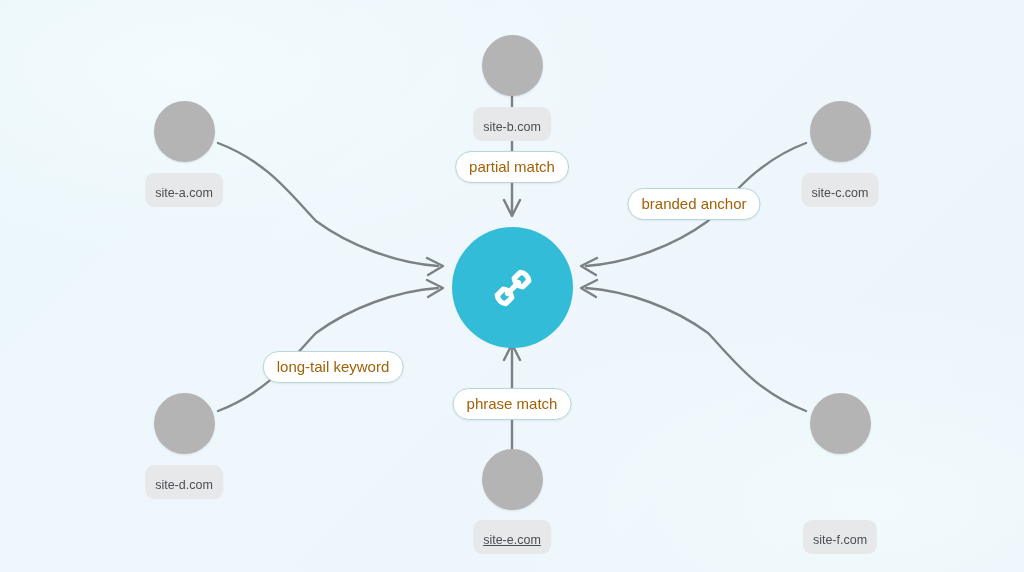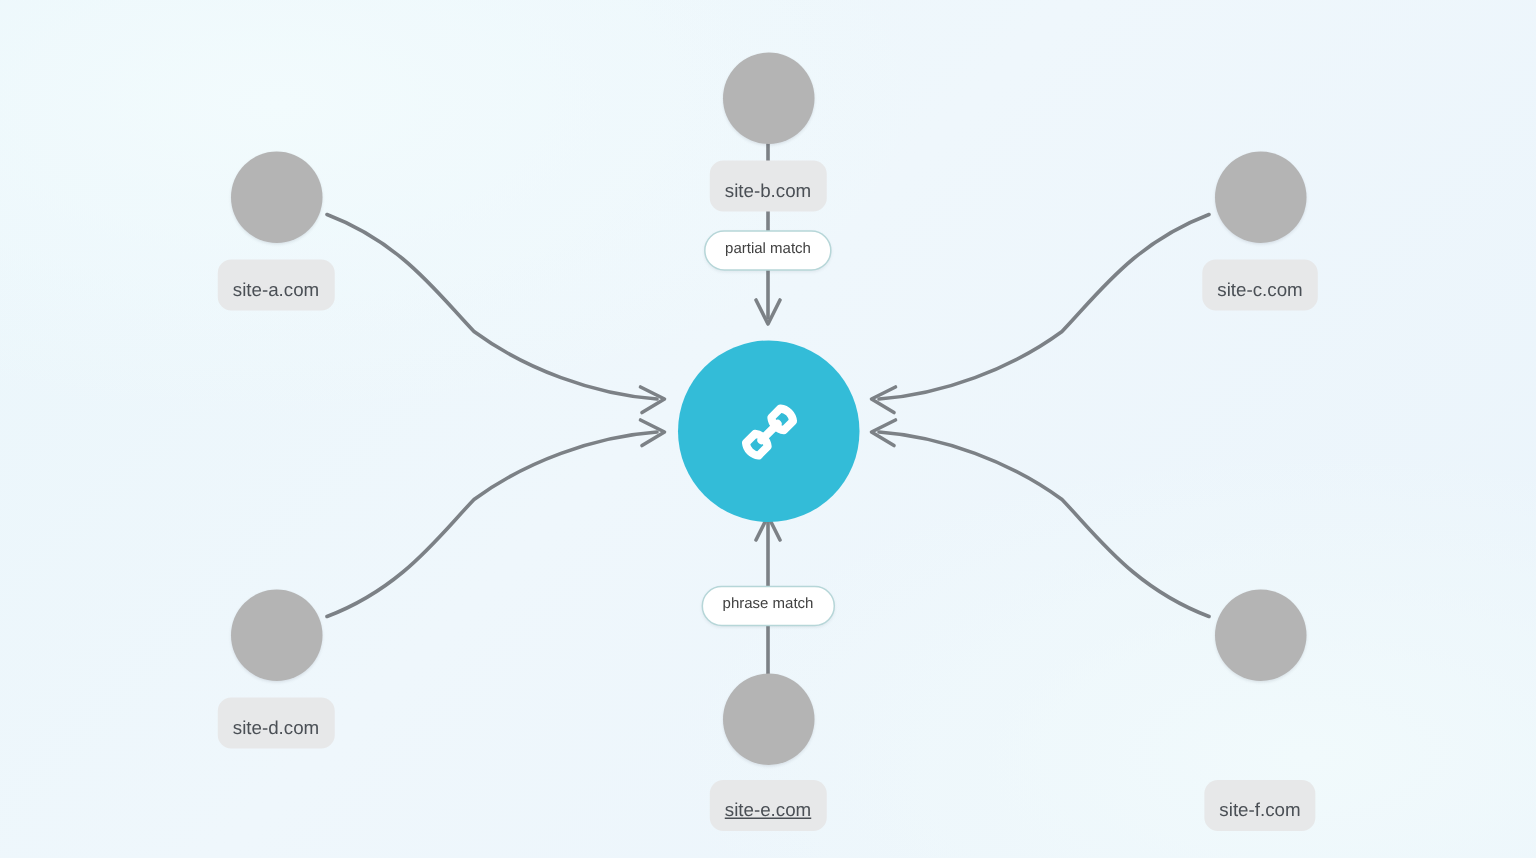--- a/index.html
+++ b/index.html
@@ -66,22 +66,22 @@
     padding: 14px 10px 7px;
     border-radius: 9px;
     white-space: nowrap;
   }
 
   
   .anchor-pill {
     position: absolute;
     transform: translate(-50%, -50%);
     background: #ffffff;
-    color: #404040;
-    font-size: 10px;
+    color: #a16207;
+    font-size: 15px;
     line-height: 1;
     padding: 7px 13px 8px;
     border: 1px solid #b6d6d8;
     border-radius: 999px;
     white-space: nowrap;
     box-shadow: 0 1px 2px rgba(90,110,120,0.10);
   }
 </style>
 </head>
 <body>
@@ -113,20 +113,22 @@
     </span>
   </div>
 
 <div class="node" style="left: 153.5px; top: 100.5px;"></div>
     <div class="site-label" style="left: 184px; top: 173px;">site-a.com</div>
     <div class="node" style="left: 481.5px; top: 34.5px;"></div>
     <div class="site-label" style="left: 512px; top: 107px;">site-b.com</div>
     <div class="anchor-pill" style="left: 512px; top: 167px;">partial match</div>
     <div class="node" style="left: 809.5px; top: 100.5px;"></div>
     <div class="site-label" style="left: 840px; top: 173px; text-align: center;">site-c.com</div>
+    <div class="anchor-pill" style="left: 694px; top: 204px;">branded anchor</div>
     <div class="node" style="left: 153.5px; top: 392.5px;"></div>
     <div class="site-label" style="left: 184px; top: 465px;">site-d.com</div>
+    <div class="anchor-pill" style="left: 333px; top: 367px;">long-tail keyword</div>
     <div class="node" style="left: 481.5px; top: 448.5px;"></div>
     <div class="site-label" style="left: 512px; top: 520px; text-decoration: underline;">site-e.com</div>
     <div class="anchor-pill" style="left: 512px; top: 404px;">phrase match</div>
     <div class="node" style="left: 809.5px; top: 392.5px;"></div>
     <div class="site-label" style="left: 840px; top: 472px; margin-top: 48px;">site-f.com</div>
   </div>
 
 </body></html>

